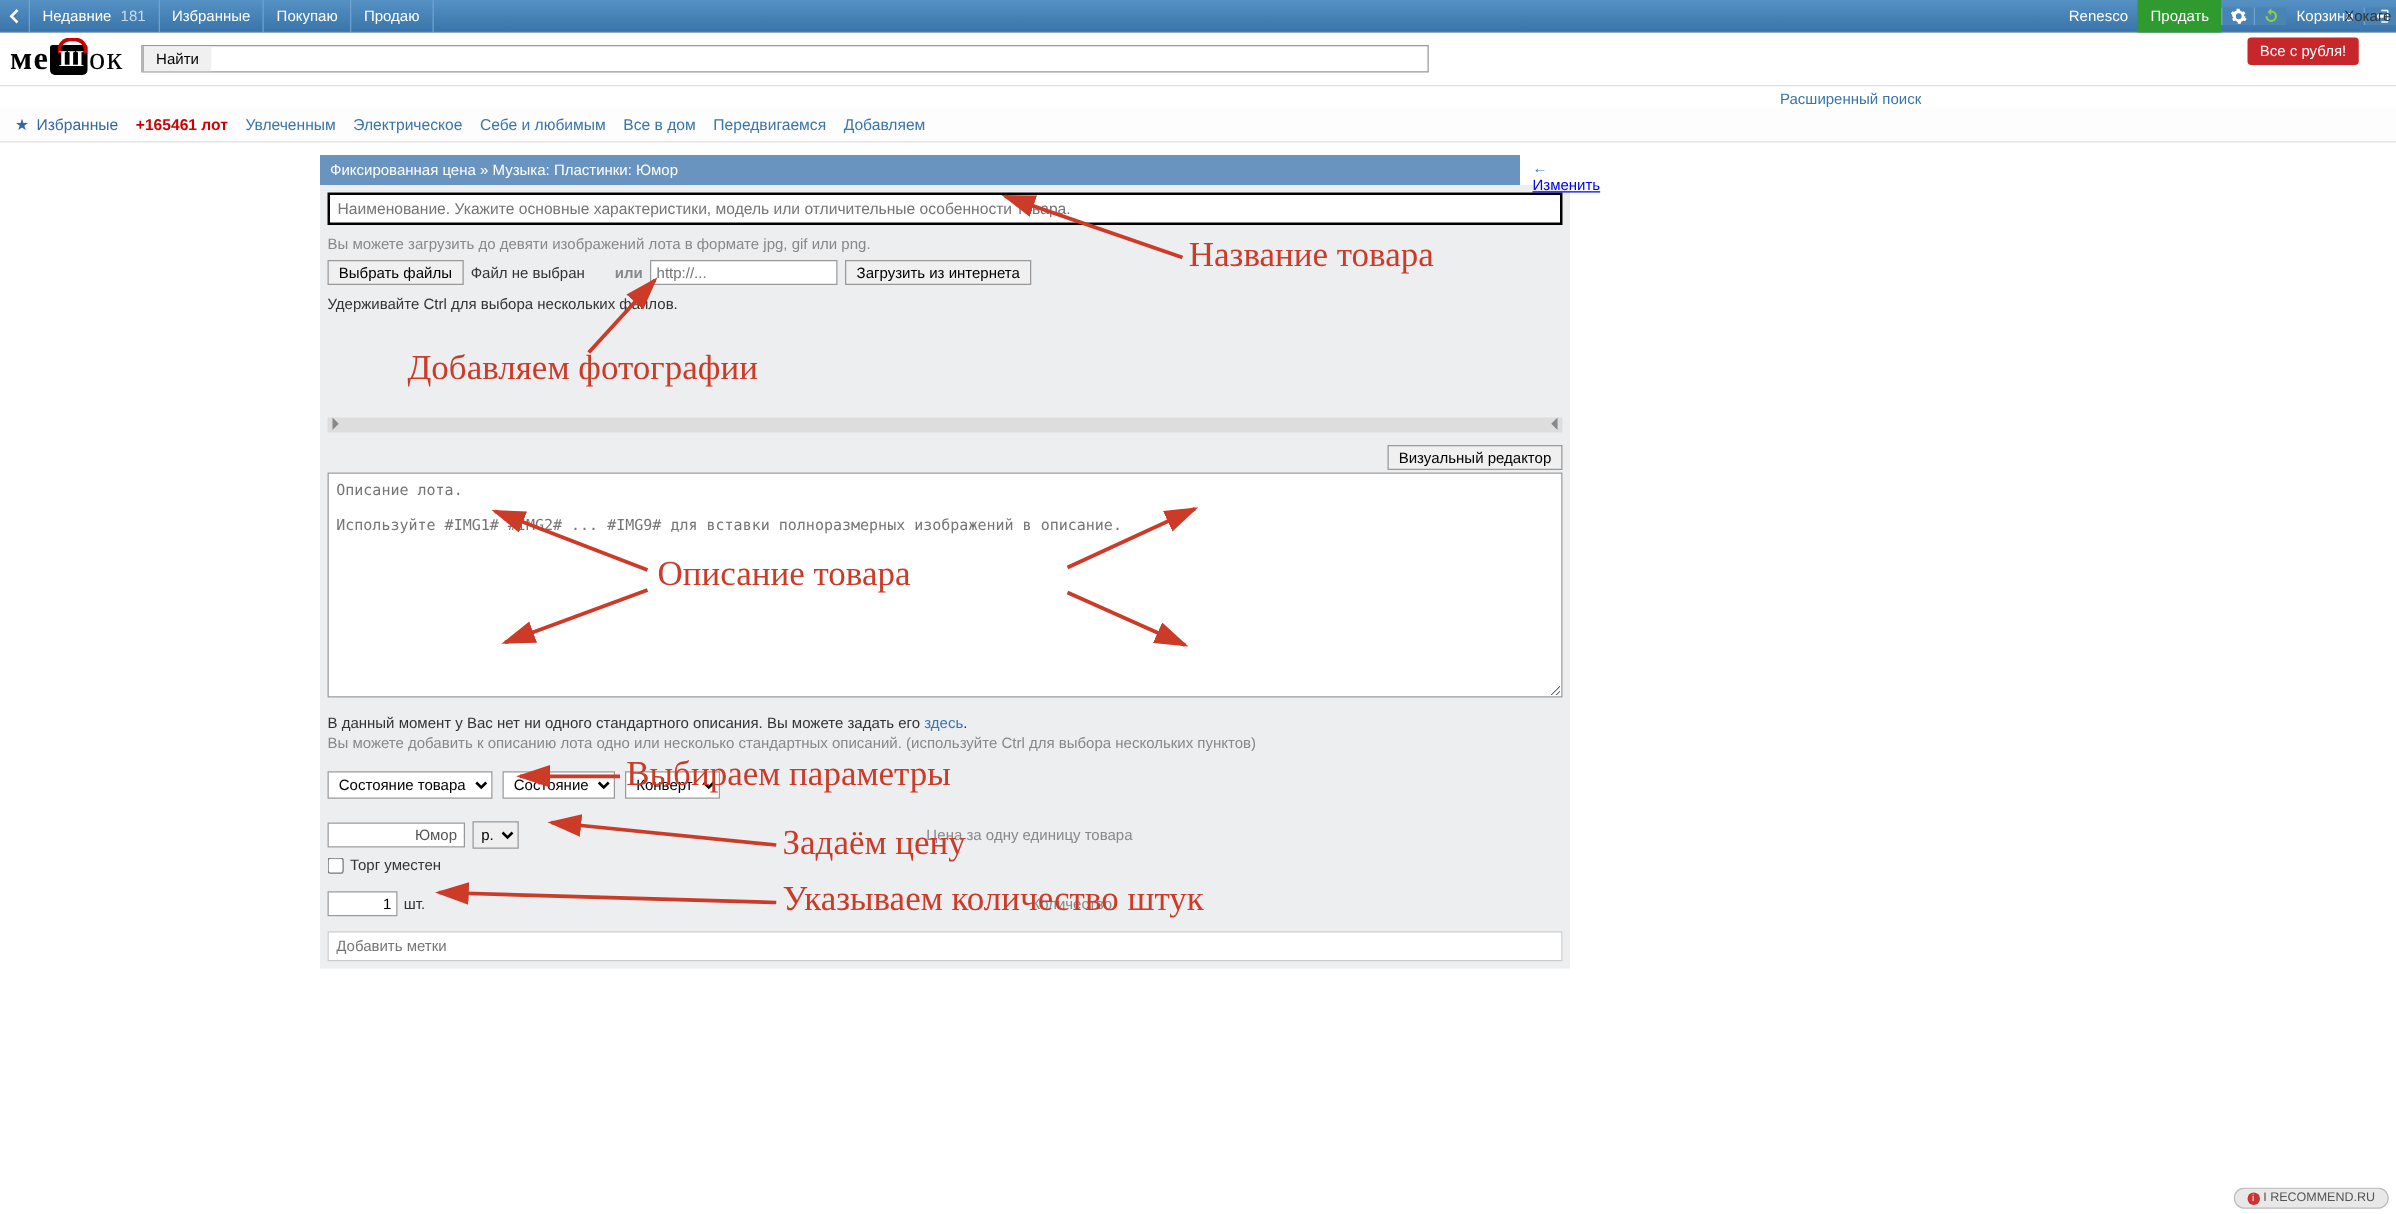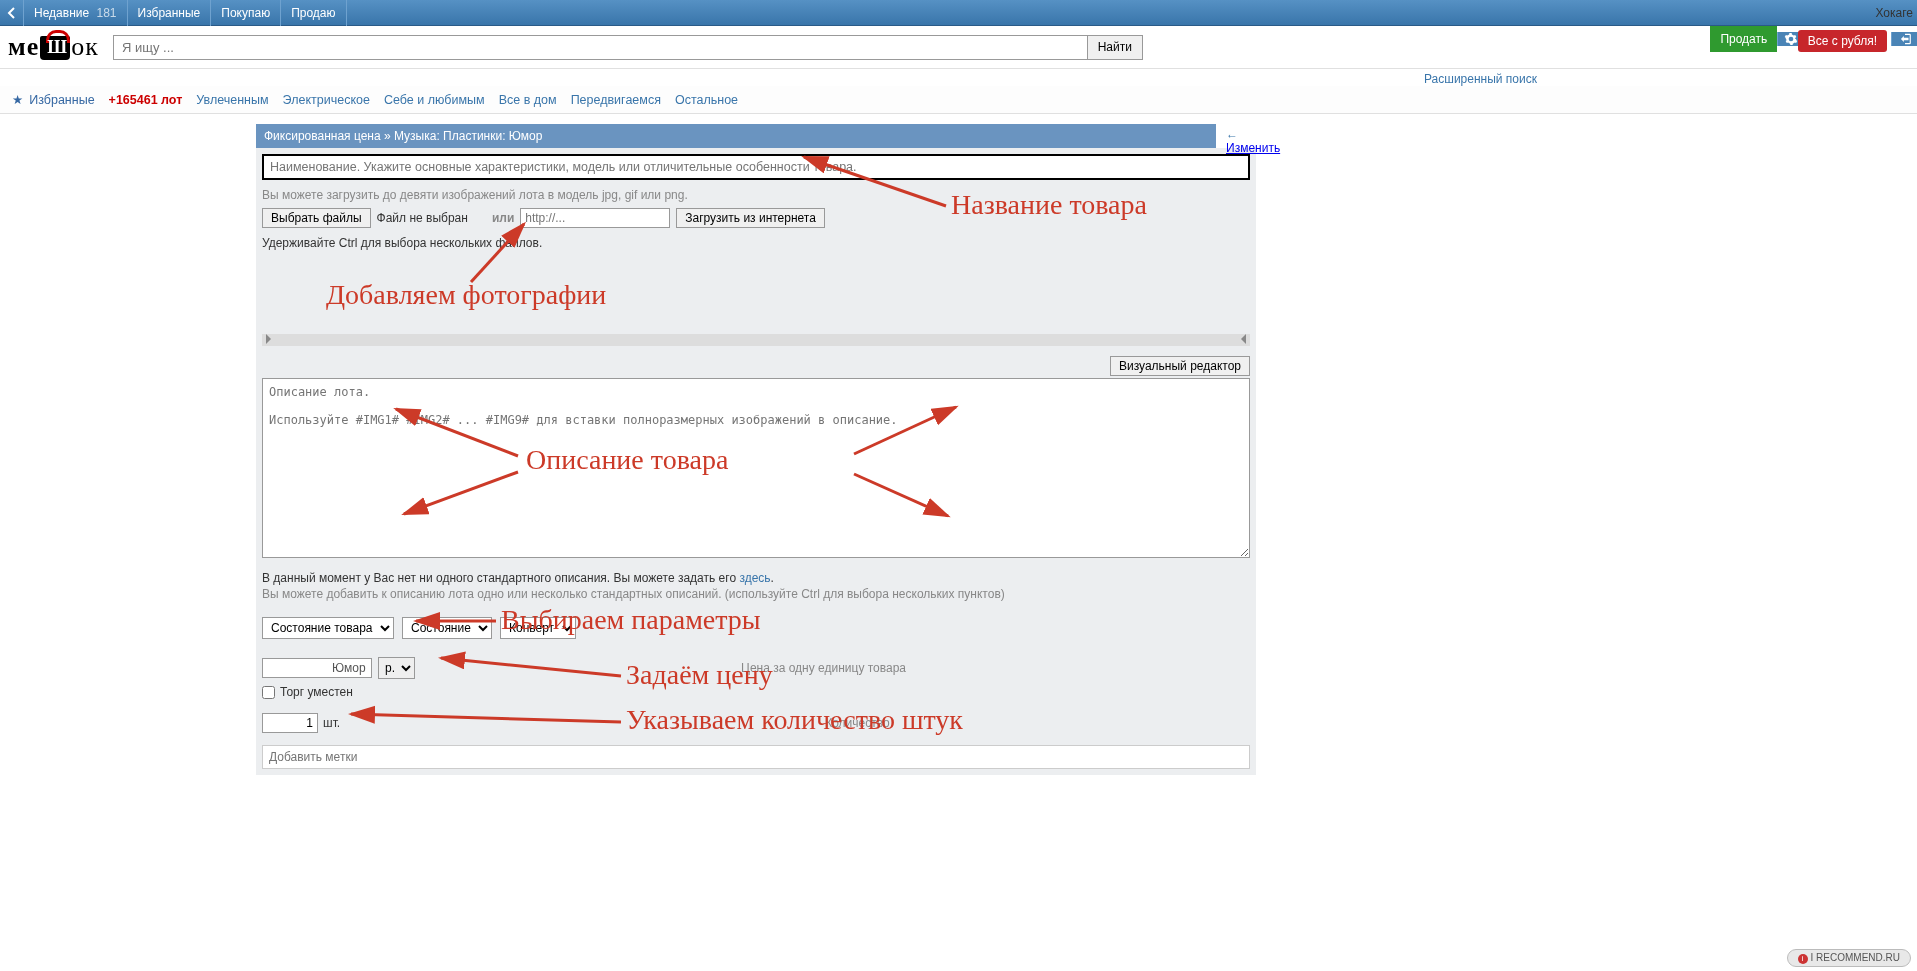--- a/index.html
+++ b/index.html
@@ -13,21 +13,20 @@
 
 
 .topnav {
   background: linear-gradient(#5691c4, #3975aa);
   color: #fff;
   height: 26px;
   display: flex;
   align-items: stretch;
   font-size: 12px;
   border-bottom: 1px solid #2a5a87;
-  flex-direction: column;
 }
 .topnav .left { display:flex; align-items:center; }
 .topnav .right { margin-left:auto; display:flex; align-items:center; }
 .topnav .back-arrow {
   width: 24px; height: 26px; display:flex; align-items:center; justify-content:center;
   border-right: 1px solid #6fa2cf; cursor:pointer;
 }
 .topnav .tab {
   padding: 0 10px; line-height:26px; border-right:1px solid #6fa2cf; cursor:pointer;
 }
@@ -182,51 +181,50 @@
 
 <div class="corner-name">Хокаге</div>
 
 <div class="headrow">
   <div class="logo">
     <span>ме</span>
       <span class="bag"></span>
       <span class="thin">ок</span>
   </div>
   <div class="searchbox">
-    <input type="text" placeholder="Я ищу ..." style="">
     <button>Найти</button>
   </div>
 </div>
 <div class="advsearch"><a href="#">Расширенный поиск</a></div>
 
 <div class="promo">Все с рубля!</div>
 
 <div class="catrow">
   <span class="star">★</span>
   <a href="#" class="fav">Избранные</a>
   <span class="lotcount">+165461 лот</span>
   <a href="#">Увлеченным</a>
   <a href="#">Электрическое</a>
   <a href="#">Себе и любимым</a>
   <a href="#">Все в дом</a>
   <a href="#">Передвигаемся</a>
-  <a href="#">Остальное</a>
+  <a href="#">Добавляем</a>
 </div>
 
 <div class="wrap">
 
   <div class="breadcrumb-bar">
     <span>Фиксированная цена » Музыка: Пластинки: Юмор</span>
   </div>
   <div class="change-wrap"><a href="#">Изменить</a></div>
 
   <div class="form-area">
     <input class="title-input" type="text" placeholder="Наименование. Укажите основные характеристики, модель или отличительные особенности товара." style="">
 
-    <div class="grey-note">Вы можете загрузить до девяти изображений лота в модель jpg, gif или png.</div>
+    <div class="grey-note">Вы можете загрузить до девяти изображений лота в формате jpg, gif или png.</div>
     <div class="upload-row">
       <button>Выбрать файлы</button>
       <span>Файл не выбран</span>
       <span class="or" style="margin-left:18px;font-weight:bold;">или</span>
       <input type="text" placeholder="http://..." style="">
       <button>Загрузить из интернета</button>
     </div>
     <div class="ctrl-note">Удерживайте Ctrl для выбора нескольких файлов.</div>
     <div class="dropzone"></div>
     <div class="scroll-hint">

